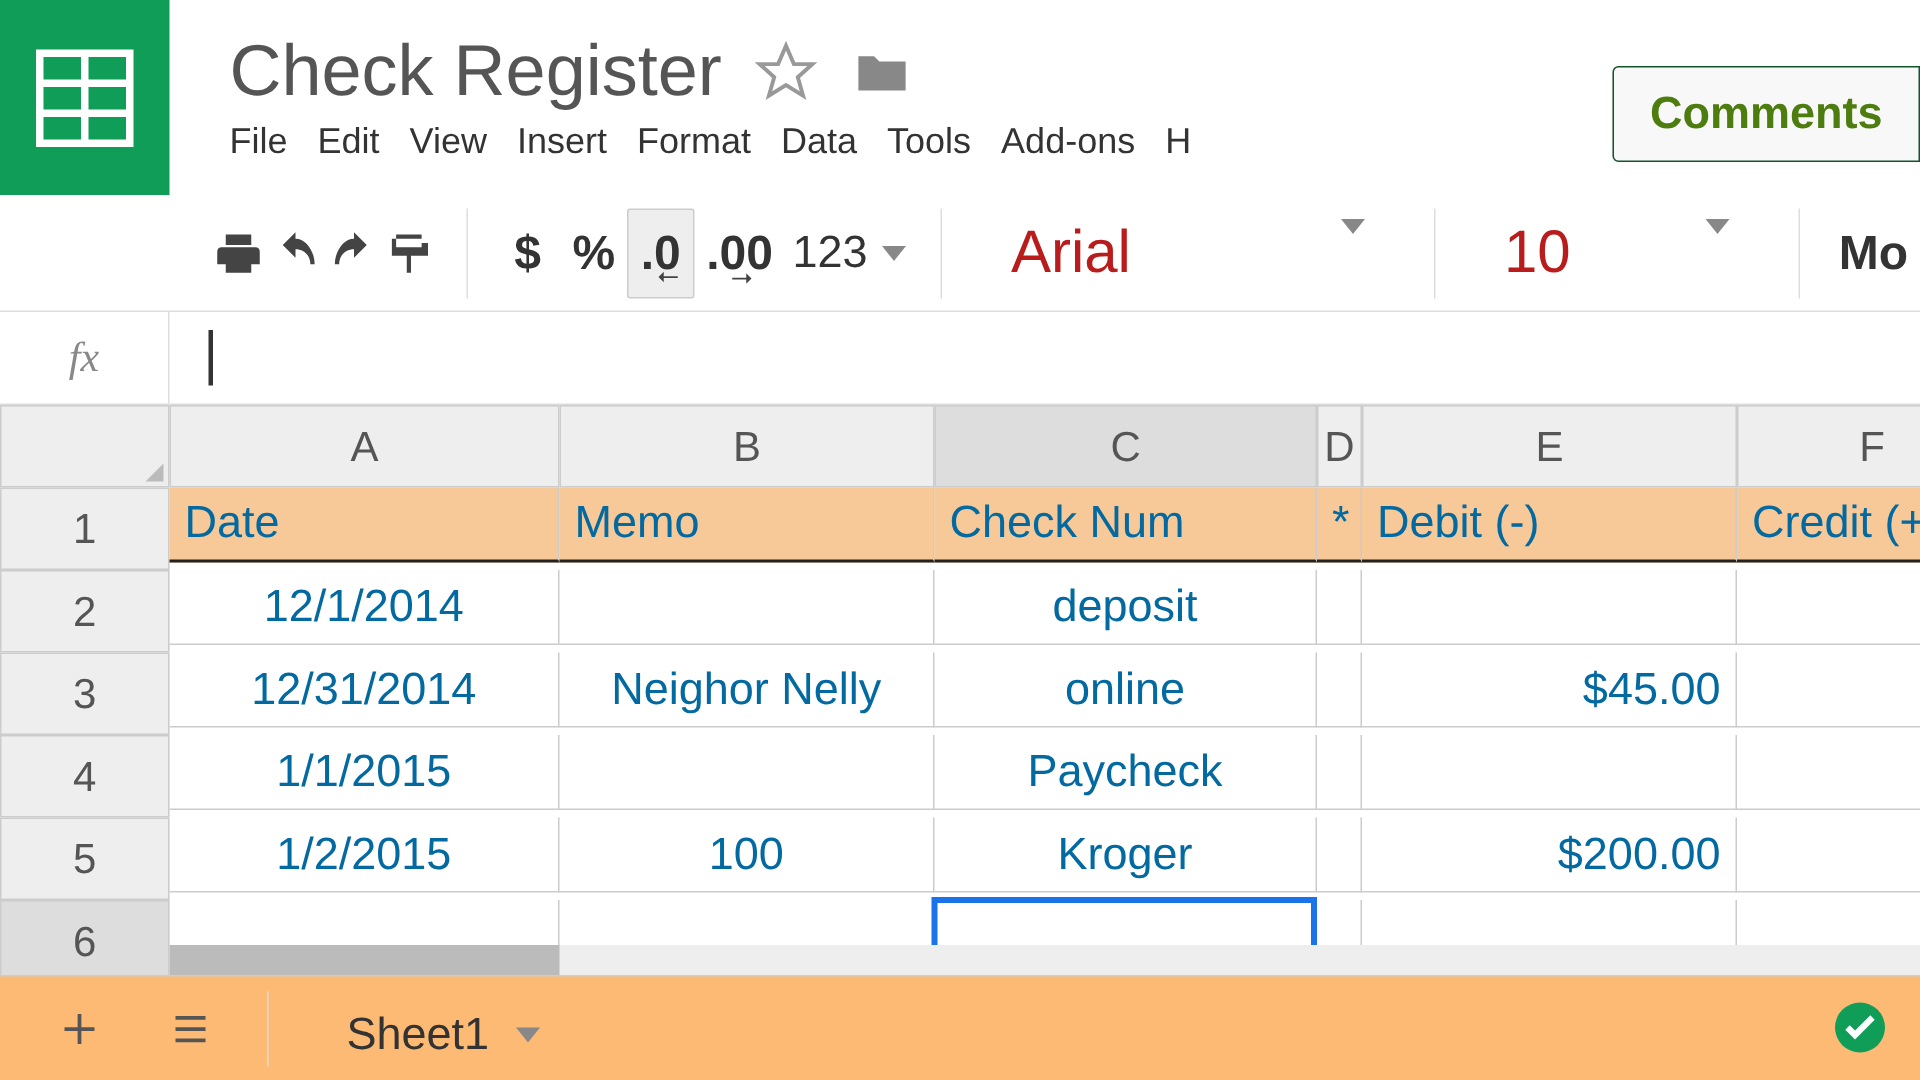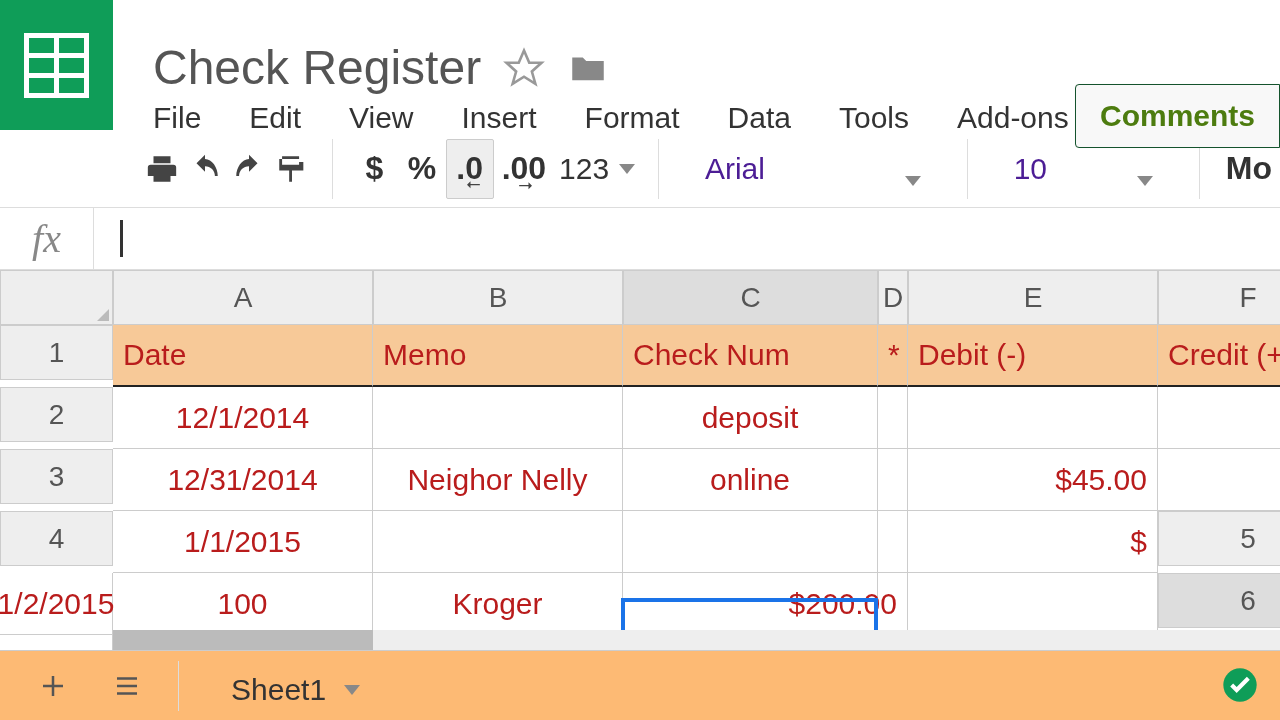--- a/index.html
+++ b/index.html
@@ -1,51 +1,51 @@
 <!DOCTYPE html>
 <html><head>
 <meta charset="utf-8">
 <style>
   * { box-sizing: border-box; }
   html, body { margin:0; padding:0; font-family: Arial, sans-serif; background:#fff; color:#222; overflow:hidden; width:1280px; height:720px;}
   .top { display:flex; height:130px; border-bottom:1px solid #fff; }
   .logo-box { width:113px; height:130px; background:#0f9d58; display:flex; align-items:center; justify-content:center; }
   .logo-svg { width:75px; height:75px; stroke:#fff; stroke-width:4; fill:none; }
-  .title-area { flex:1; padding-left:40px; display:flex; flex-direction:column; justify-content:center; position:relative;margin-top:40px;}
+  .title-area { flex:1; padding-left:40px; display:flex; flex-direction:column; justify-content:center; position:relative;}
   .title-row { display:flex; align-items:center; gap:22px; color:#555; }
   .doc-title { font-size:48px; color:#555; font-weight:400; letter-spacing:0px;}
   .star-icon svg, .folder-icon svg { width:42px; height:42px; display:block;}
-  .menu-row { display:flex; gap:48px; font-size:30px; color:#333; margin-top:6px; overflow:hidden; white-space:nowrap;}
+  .menu-row { display:flex; gap:20px; font-size:24px; color:#333; margin-top:6px; overflow:hidden; white-space:nowrap;}
   .menu-item { cursor:pointer; }
   .comments-btn { position:absolute; right:0; top:44px; border:1px solid #14532d; border-radius:4px 0 0 4px; padding:14px 24px; font-size:30px; font-weight:bold; color:#4d7c0f; background:#f8f8f8; box-shadow:0 0 1px rgba(0,0,0,.1);}
   
   .toolbar { height:78px; display:flex; align-items:center; padding-left:140px; gap:0; border-bottom:1px solid #ddd; overflow:hidden;}
   .toolbar .sep { width:1px; background:#ddd; height:60px; margin:0 18px;}
   .tb-btn { display:flex; align-items:center; justify-content:center; width:58px; height:60px; color:#444; cursor:pointer; border-radius:2px;}
   .tb-btn.selected { background:#eee; border:1px solid #ccc;}
   .tb-btn svg { width:34px; height:34px; fill:#444; }
   .tb-text { font-size:30px; color:#333; padding:0 8px;}
   .tb-text.bold { font-weight:bold; font-size:32px;}
-  .font-picker, .size-picker { display:flex; align-items:flex-end; font-size:30px; color:#4c1d95; gap:40px; padding:0 28px;}
+  .font-picker, .size-picker { display:flex; align-items:flex-start; font-size:40px; color:#b91c1c; gap:40px; padding:0 28px;}
   .chev-down { width:0; height:0; border-left:8px solid transparent; border-right:8px solid transparent; border-top:10px solid #888; display:inline-block;}
   
   .fx-row { height:62px; display:flex; align-items:center; border-bottom:1px solid #ddd;}
-  .fx-label { width:94px; text-align:center; font-size:40px; font-style:italic; font-family:serif; color:#888; border-right:1px solid #ddd; height:100%; display:flex; align-items:center; justify-content:center;}
+  .fx-label { width:113px; text-align:center; font-size:28px; font-style:italic; font-family:serif; color:#888; border-right:1px solid #ddd; height:100%; display:flex; align-items:center; justify-content:center;}
   .fx-input-wrap { flex:1; position:relative; height:100%;}
   .fx-caret { position:absolute; left:26px; top:12px; bottom:12px; width:3px; background:#333;}
   
   .sheet-area { position:relative; }
   .grid { display:grid; grid-template-columns: 113px 260px 250px 255px 30px 250px 180px; }
   .col-head { background:#eee; border:1px solid #ccc; border-top:1px solid #ccc; height:55px; font-size:28px; color:#555; display:flex; align-items:center; justify-content:center; cursor:pointer;}
   .col-head.sel { background:#ddd; }
   .corner { background:#eee; border:1px solid #ccc; height:55px; position:relative;}
   .corner:after { content:""; position:absolute; right:3px; bottom:3px; width:0; height:0; border-right:12px solid #bbb; border-top:12px solid transparent;}
   .row-head { background:#eee; border:1px solid #ccc; height:55px; font-size:28px; color:#555; display:flex; align-items:center; justify-content:center; cursor:pointer;}
   .row-head.sel { background:#ddd; }
-  .cell { border-right:1px solid #ccc; border-bottom:1px solid #ccc; height:62px; font-size:30px; color:#b91c1c; display:flex; align-items:center; padding:0 10px; justify-content:center;}
+  .cell { border-right:1px solid #ccc; border-bottom:1px solid #ccc; height:50px; font-size:30px; color:#0369a1; display:flex; align-items:center; padding:0 10px; justify-content:center;}
   .cell.left { justify-content:flex-start;}
   .cell.right { justify-content:flex-end;}
   .active-cell { position:absolute; border:4px solid #1a73e8; pointer-events:none; }
   
   .hscroll { position:absolute; left:113px; right:0; bottom:0; height:22px; background:#eee;}
   .hscroll-thumb { width:260px; height:100%; background:#bbb;}
   
   .bottom-bar { position:absolute; bottom:0; left:0; right:0; height:70px; border-top:1px solid #ccc; background:#fdba74; display:flex; align-items:center; padding:0 30px; gap:28px;}
   .bb-btn { width:46px; height:46px; display:flex; align-items:center; justify-content:center; color:#555; cursor:pointer;}
   .bb-btn svg { width:30px; height:30px; fill:#555;}
@@ -186,20 +186,21 @@
     <div class="cell">12/31/2014</div>
     <div class="cell">Neighor Nelly</div>
     <div class="cell">online</div>
     <div class="cell"></div>
     <div class="cell right">$45.00</div>
     <div class="cell right"></div>
 
     <div class="row-head">4</div>
     <div class="cell">1/1/2015</div>
     <div class="cell"></div>
+    <div class="cell">Paycheck</div>
     <div class="cell"></div>
     <div class="cell right"></div>
     <div class="cell right">$</div>
 
     <div class="row-head">5</div>
     <div class="cell">1/2/2015</div>
     <div class="cell">100</div>
     <div class="cell">Kroger</div>
     <div class="cell"></div>
     <div class="cell right">$200.00</div>

